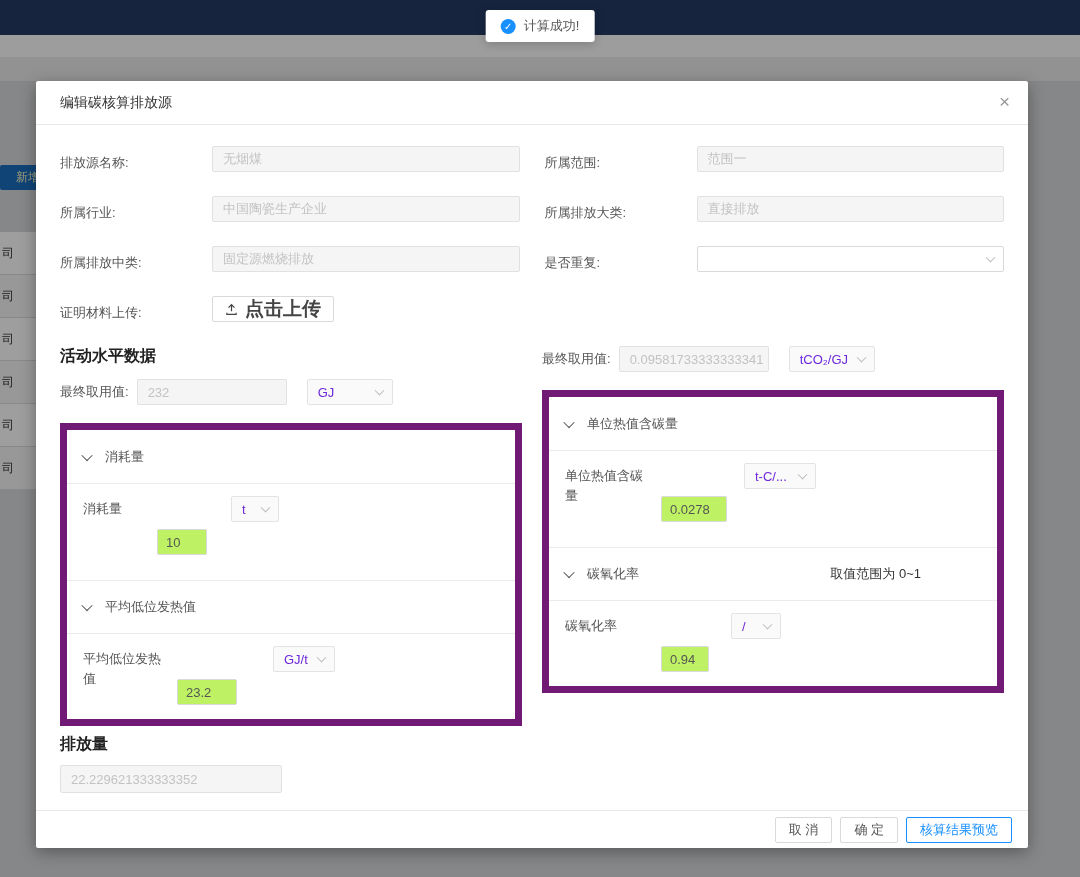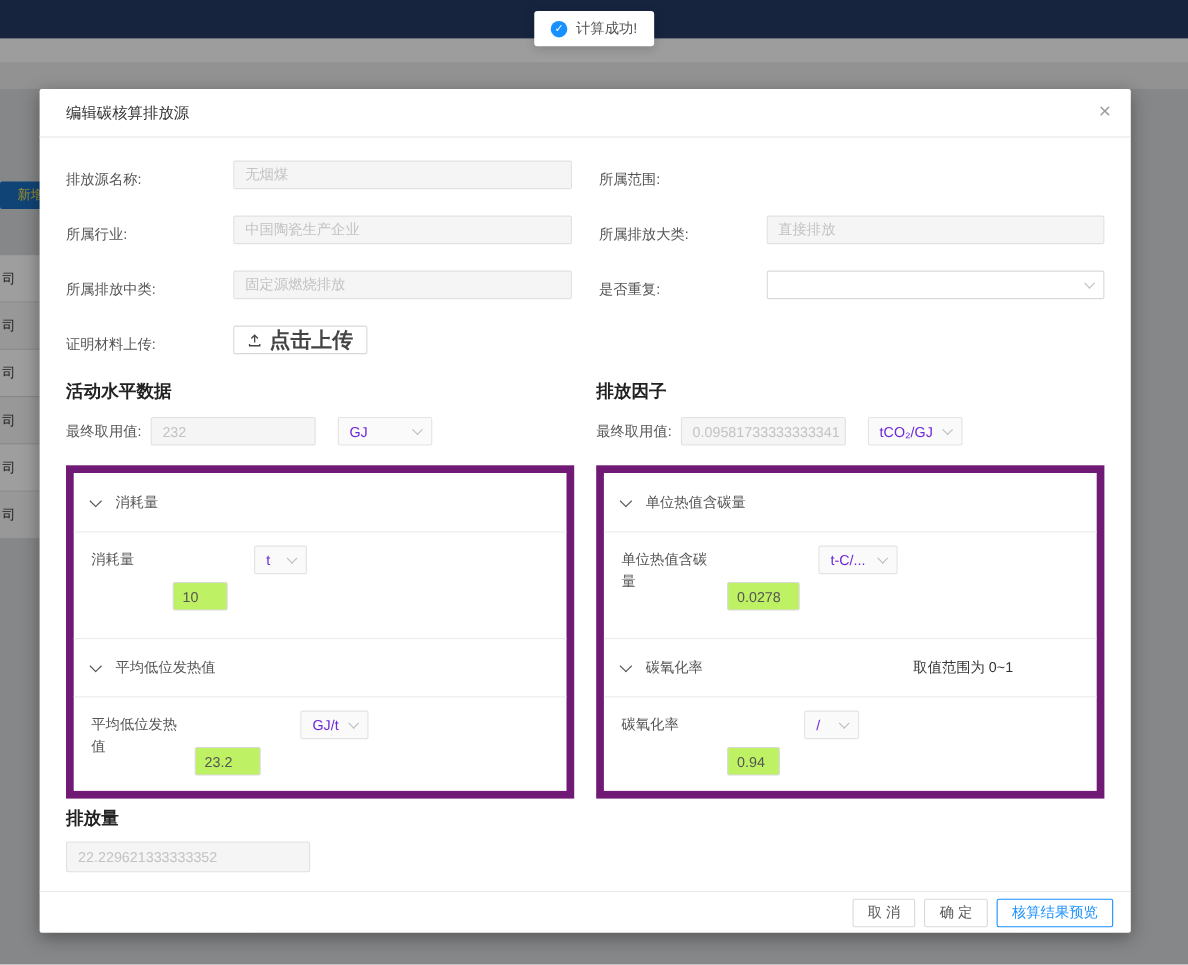--- a/index.html
+++ b/index.html
@@ -5,21 +5,21 @@
   * { margin:0; padding:0; box-sizing:border-box; }
   html,body { width:1080px; height:877px; font-family:"Liberation Sans",sans-serif; }
   .stage { position:relative; width:1080px; height:877px; overflow:hidden; background:#d6d7d9; }
 
   
   .navbar { position:absolute; left:0; top:0; width:1080px; height:35px; background:#16243e; z-index:3; }
   .bg-strip-a { position:absolute; left:0; top:35px; width:1080px; height:22px; background:#fdfdfd; }
   .bg-strip-b { position:absolute; left:0; top:57px; width:1080px; height:24px; background:#ececec; }
   .bg-main { position:absolute; left:0; top:81px; width:1080px; height:796px; background:#d9dadc; }
   .bg-add-btn { position:absolute; left:0; top:165px; width:44px; height:25px; background:#1b6fc0;
-    color:#fde047; font-size:12px; display:flex; align-items:center; justify-content:flex-end; padding-right:4px; border-radius:2px; }
+    color:#fef9c3; font-size:12px; display:flex; align-items:center; justify-content:flex-end; padding-right:4px; border-radius:2px; }
   .bg-row { position:absolute; left:0; width:36px; height:43px; background:#fff; border-bottom:1px solid #dcdcdc;
     color:#333; font-size:12px; display:flex; align-items:center; padding-left:2px; }
   .bg-row.alt { background:#f5f5f5; }
 
   .overlay { position:absolute; left:0; top:35px; width:1080px; height:842px; background:rgba(0,0,0,0.38); z-index:4; }
 
   
   .toast { position:absolute; left:50%; top:10px; transform:translateX(-50%); z-index:30;
     background:#fff; border-radius:3px; box-shadow:0 2px 10px rgba(0,0,0,0.18);
     display:flex; align-items:center; gap:8px; padding:7px 15px; font-size:13px; color:#555; }
@@ -115,20 +115,21 @@
 
     <div class="modal-body">
 
       <div class="form-grid">
         <div class="frow">
           <span class="flabel">排放源名称:</span>
           <span class="tbox grow">无烟煤</span>
         </div>
         <div class="frow">
           <span class="flabel">所属范围:</span>
+          <span class="tbox grow">范围一</span>
         </div>
 
         <div class="frow">
           <span class="flabel">所属行业:</span>
           <span class="tbox grow">中国陶瓷生产企业</span>
         </div>
         <div class="frow">
           <span class="flabel">所属排放大类:</span>
           <span class="tbox grow">直接排放</span>
         </div>
@@ -193,21 +194,20 @@
               <input class="num-input" style="width: 60px; margin-left: 14px;" value="23.2">
               <span class="selbox dis" style="width:62px; margin-left:36px">
                 <span>GJ/t</span>
                 <span class="chev"></span>
               </span>
             </div>
           </div>
         </div>
 
         <div>
-          <div class="sec-title">排放因子</div>
           <div class="final-row">
             <span class="final-label">最终取用值:</span>
             <span class="tbox final-input">0.09581733333333341</span>
             <span class="selbox dis final-unit">
               <span>tCO₂/GJ</span>
               <span class="chev"></span>
             </span>
           </div>
 
           <div class="panel">

